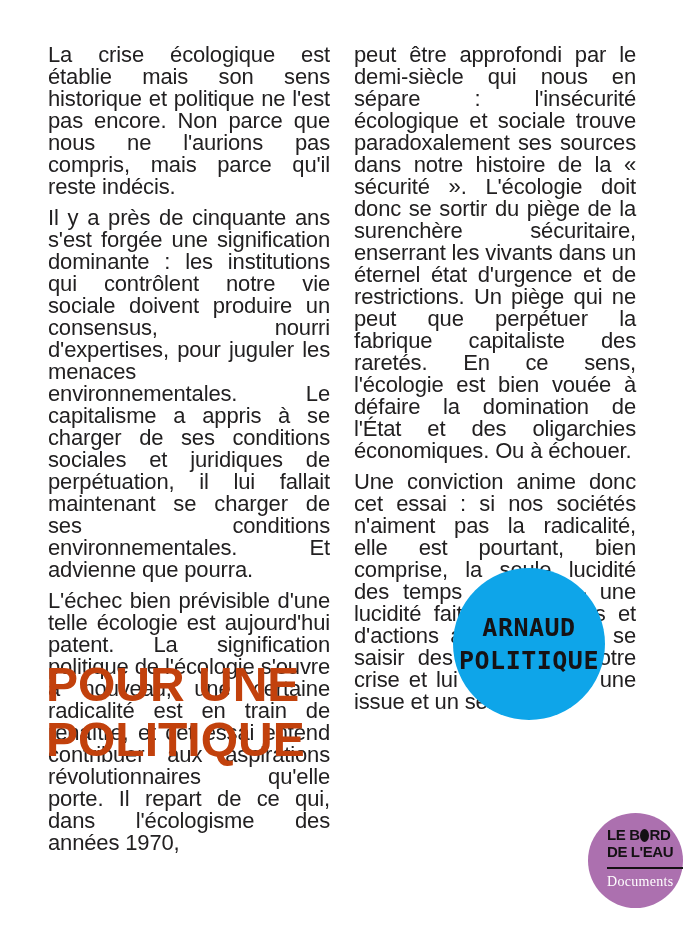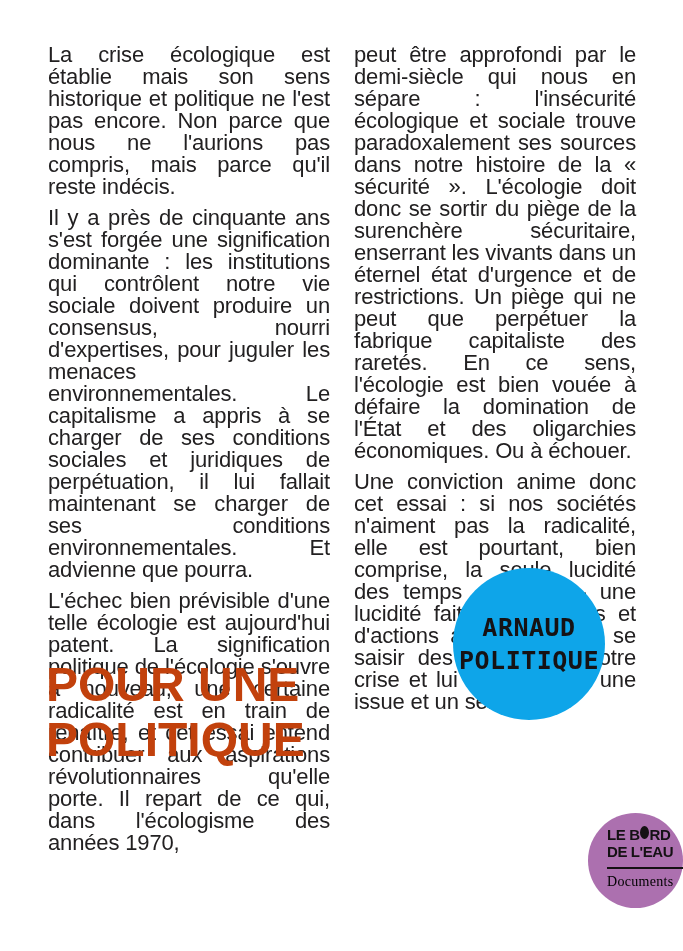--- a/index.html
+++ b/index.html
@@ -76,21 +76,21 @@
     left:19px; top:13px;
     color:#151114;
   }
   .pub-line {
     font-family:"Liberation Sans", sans-serif;
     font-weight:bold;
     font-size:15px;
     line-height:17px;
     letter-spacing:-0.4px;
     display:flex;
-    align-items:flex-start;
+    align-items:flex-end;
     white-space:nowrap;
   }
   .oval {
     display:inline-block;
     width:9px; height:13px;
     margin:0 0.5px 1px 0.5px;
     background:#151114;
     border-radius:50%;
   }
   .pub-rule {
@@ -98,21 +98,21 @@
     left:19px; top:54px;
     width:76px; height:2px;
     background:#151114;
   }
   .pub-collection {
     position:absolute;
     left:19px; top:61px;
     font-family:"Liberation Serif", serif;
     font-size:14px;
     letter-spacing:0.3px;
-    color:#000000;
+    color:#ffffff;
     white-space:nowrap;
     text-align:center;
   }
 </style>
 </head>
 <body>
 
 <div class="page">
 
   <main class="columns">

